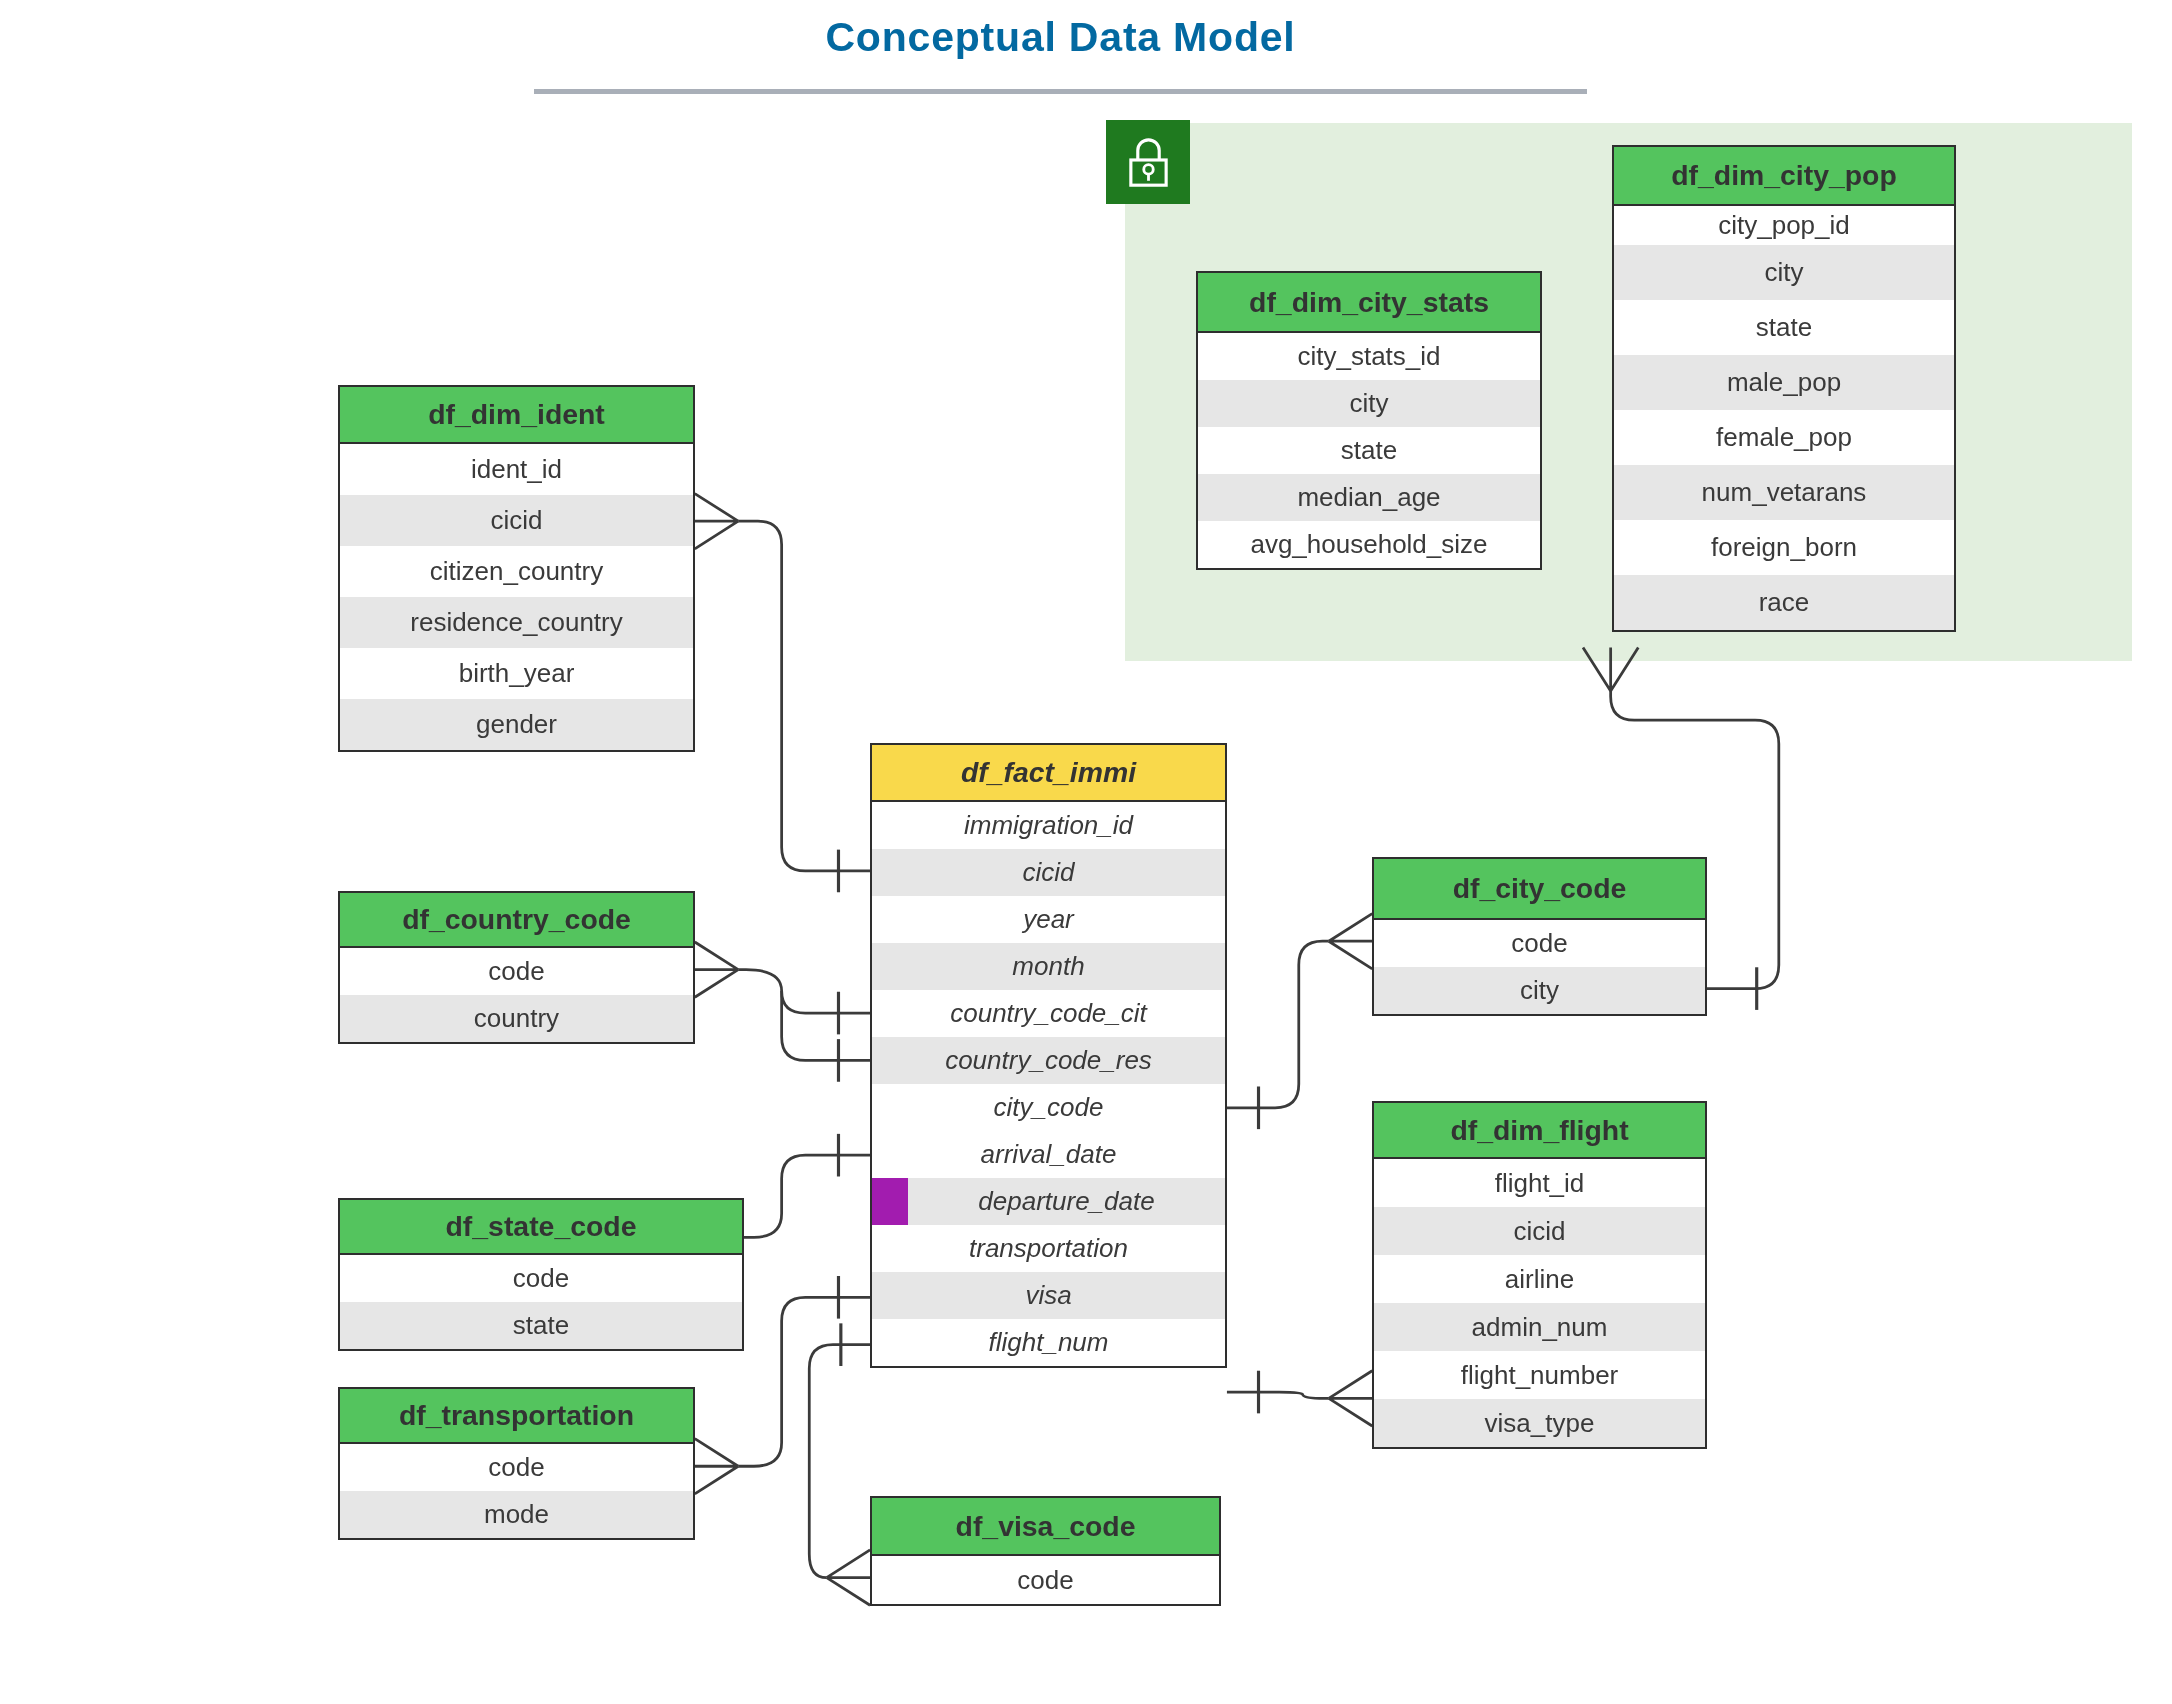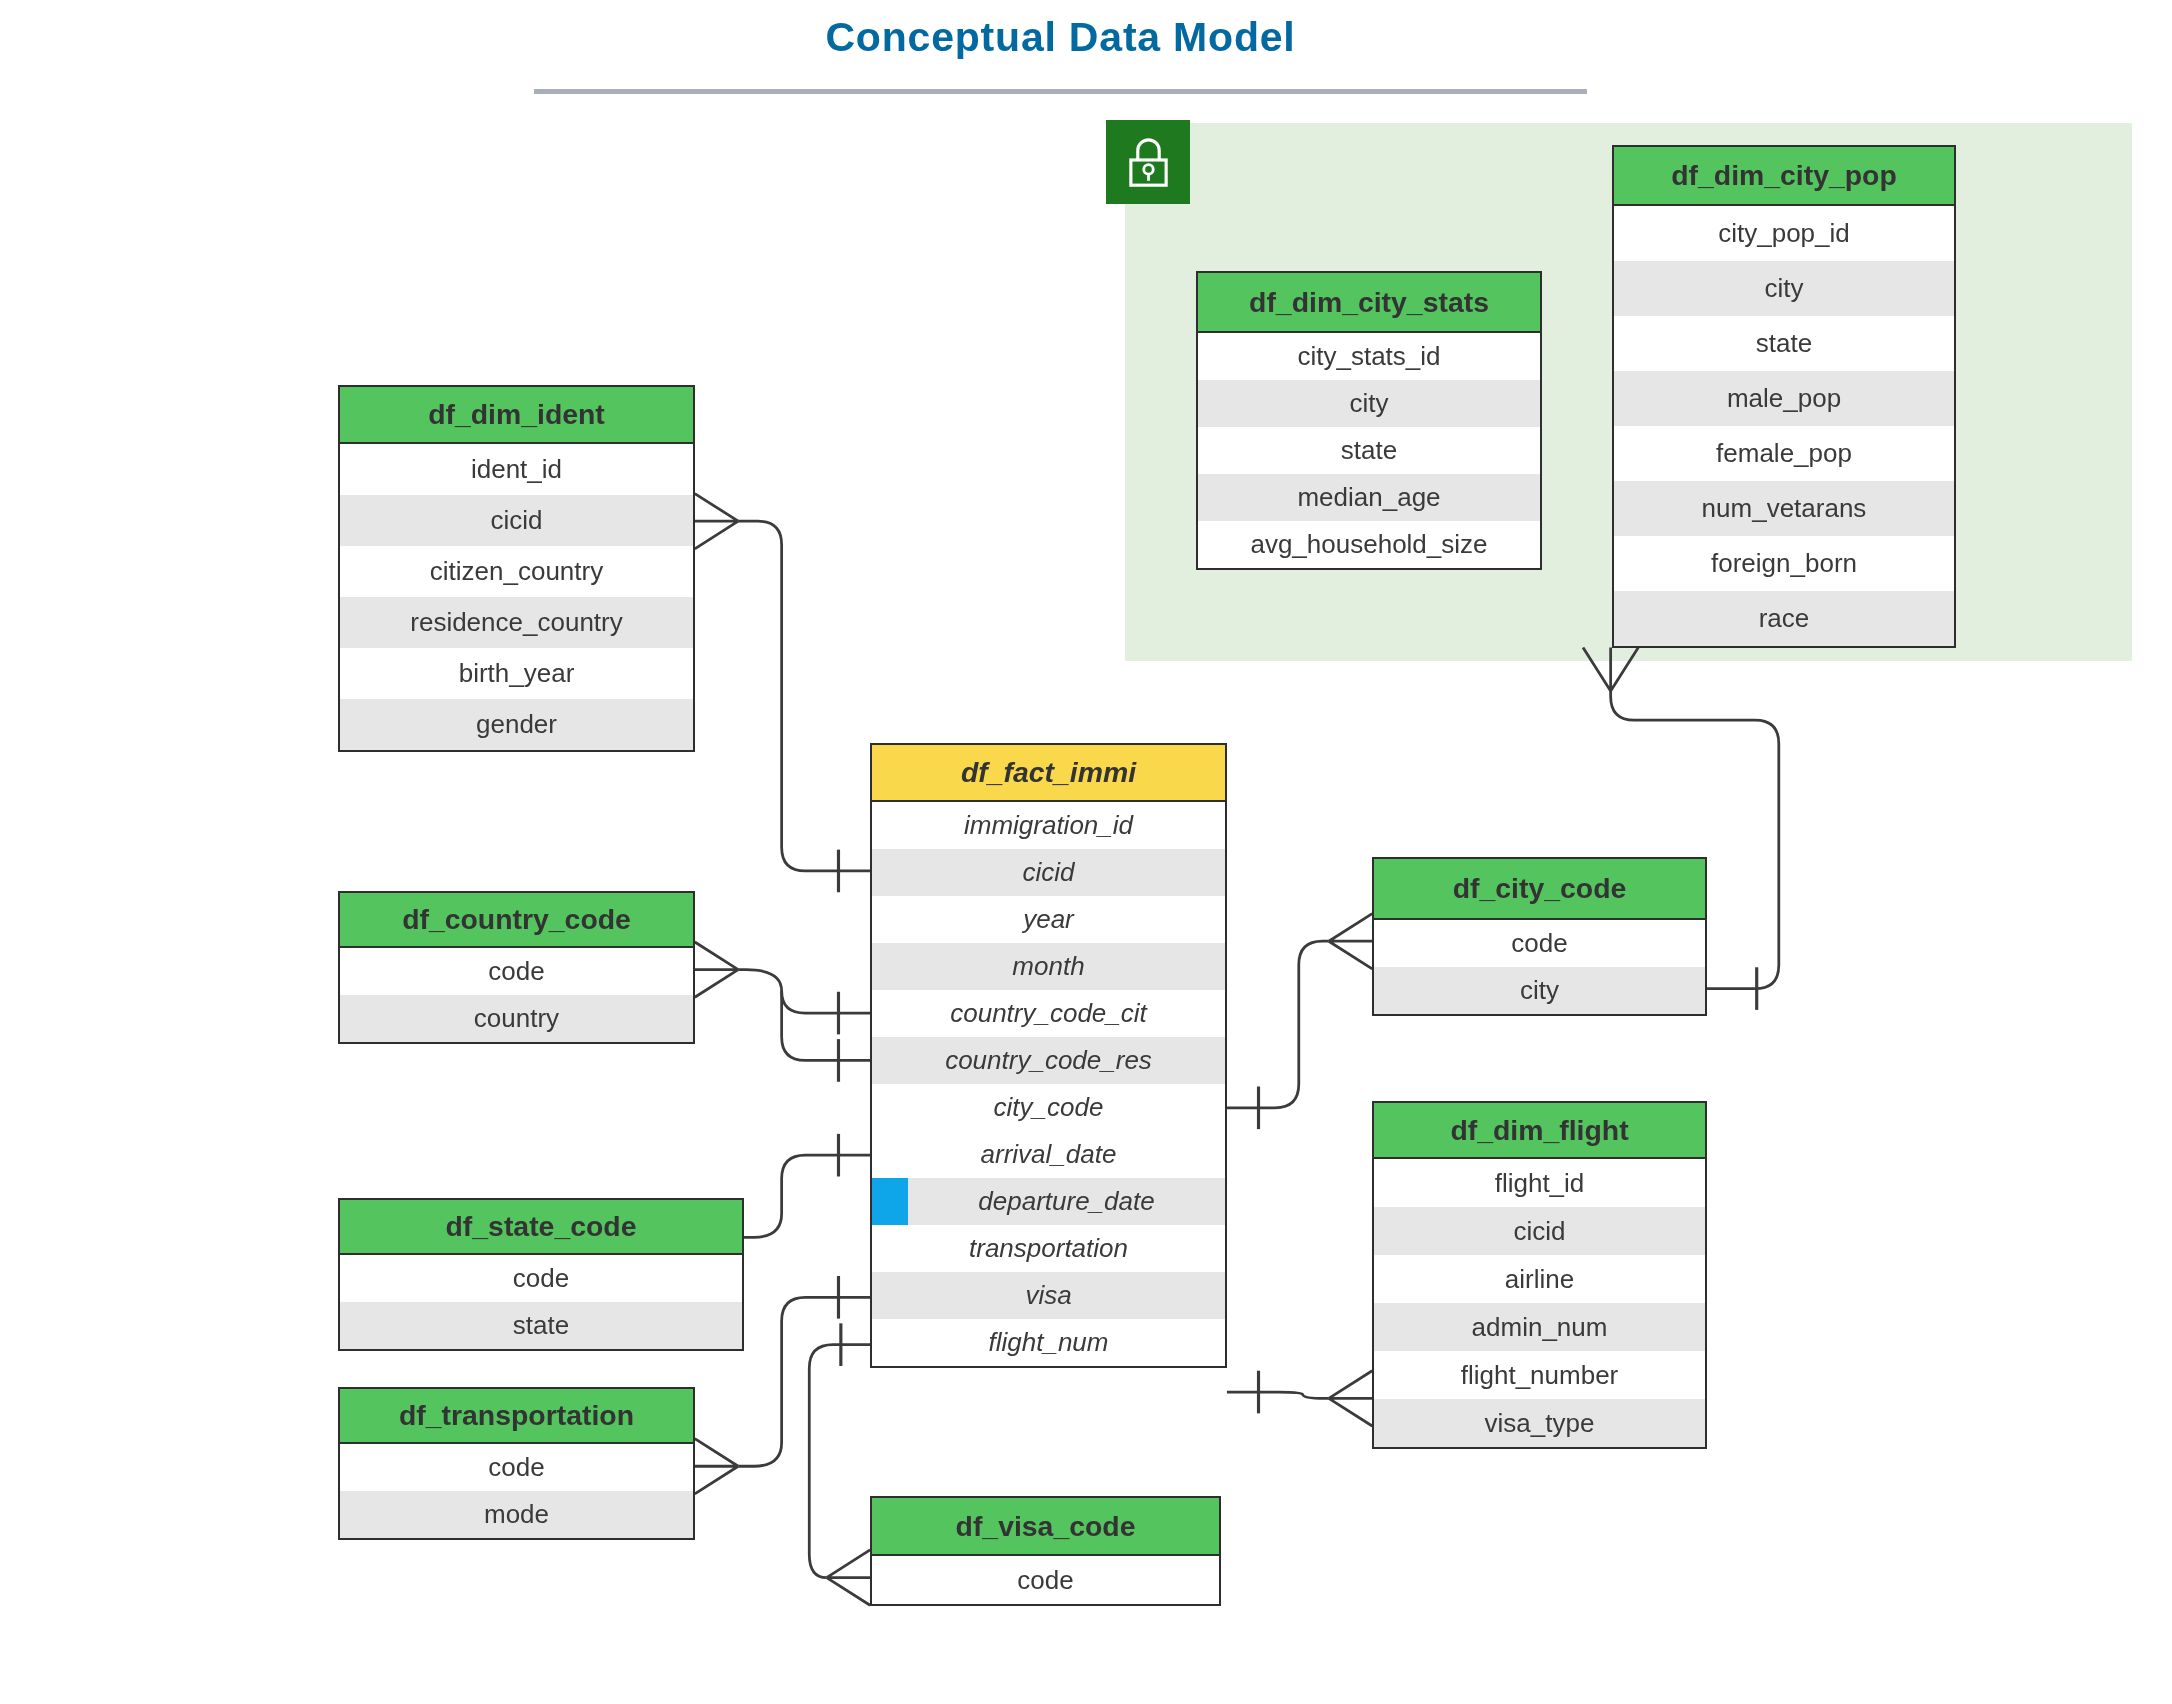--- a/index.html
+++ b/index.html
@@ -17,21 +17,21 @@
   .group-box{
     position:absolute;left:1125px;top:123px;width:1007px;height:538px;background:#e2efde;
   }
   .lock-tile{
     position:absolute;left:1106px;top:120px;width:84px;height:84px;background:#1f7a1f;
     display:flex;align-items:center;justify-content:center;
   }
   #wires{position:absolute;left:0;top:0;z-index:2;}
   #tables{position:absolute;left:0;top:0;width:100%;height:100%;z-index:3;}
   .table{
-    position:absolute;border:2.4px solid #2e2e2e;background:#0ea5e9;box-sizing:border-box;
+    position:absolute;border:2.4px solid #2e2e2e;background:#a21caf;box-sizing:border-box;
     z-index:3;
   }
   .thead{
     display:flex;align-items:center;justify-content:center;
     background:#54c45e;border-bottom:2.4px solid #2e2e2e;box-sizing:border-box;
     font-size:28.4px;font-weight:bold;color:#333333;
   }
   .table.fact .thead{background:#f9d94b;font-style:italic;}
   .trow{
     display:flex;align-items:center;justify-content:center;
@@ -101,21 +101,21 @@
       <div class="table" style="left: 1196px; top: 271px; width: 346px;">
         <div class="thead" style="height: 60px;">df_dim_city_stats</div>
         <div class="trow" style="height: 47px;">city_stats_id</div>
         <div class="trow alt" style="height: 47px;">city</div>
         <div class="trow" style="height: 47px;">state</div>
         <div class="trow alt" style="height: 47px;">median_age</div>
         <div class="trow" style="height: 47px;">avg_household_size</div>
       </div>
       <div class="table" style="left: 1612px; top: 145px; width: 344px;">
         <div class="thead" style="height: 59px;">df_dim_city_pop</div>
-        <div class="trow" style="height: 55px;">city_pop_id</div>
+        <div class="trow" style="height: 39px;">city_pop_id</div>
         <div class="trow alt" style="height: 55px;">city</div>
         <div class="trow" style="height: 55px;">state</div>
         <div class="trow alt" style="height: 55px;">male_pop</div>
         <div class="trow" style="height: 55px;">female_pop</div>
         <div class="trow alt" style="height: 55px;">num_vetarans</div>
         <div class="trow" style="height: 55px;">foreign_born</div>
         <div class="trow alt" style="height: 55px;">race</div>
       </div>
       <div class="table fact" style="left: 870px; top: 743px; width: 357px;">
         <div class="thead" style="height: 57px;">df_fact_immi</div>

